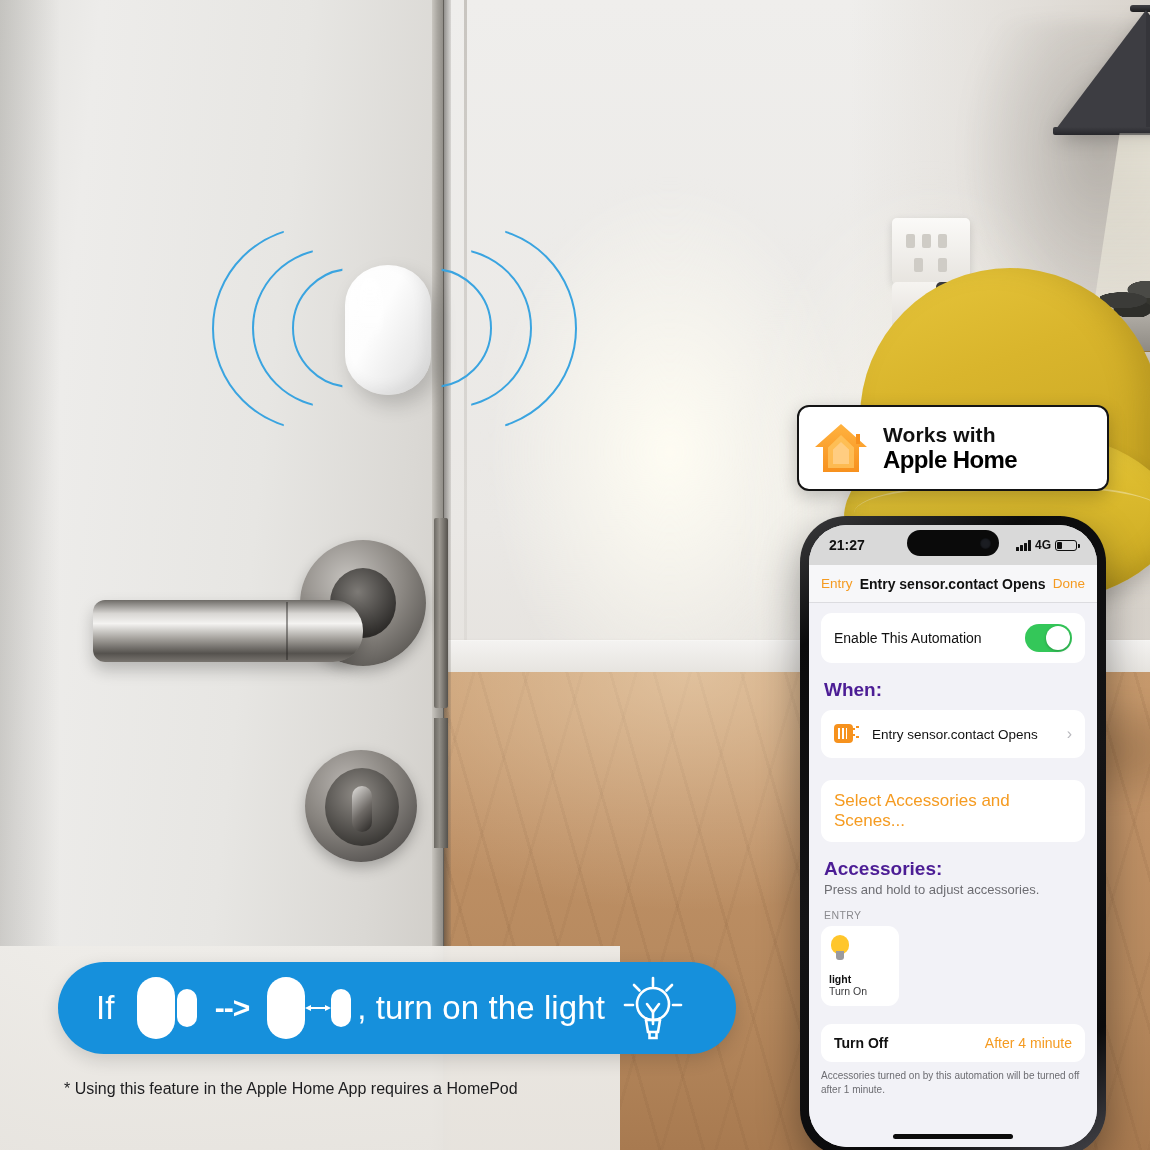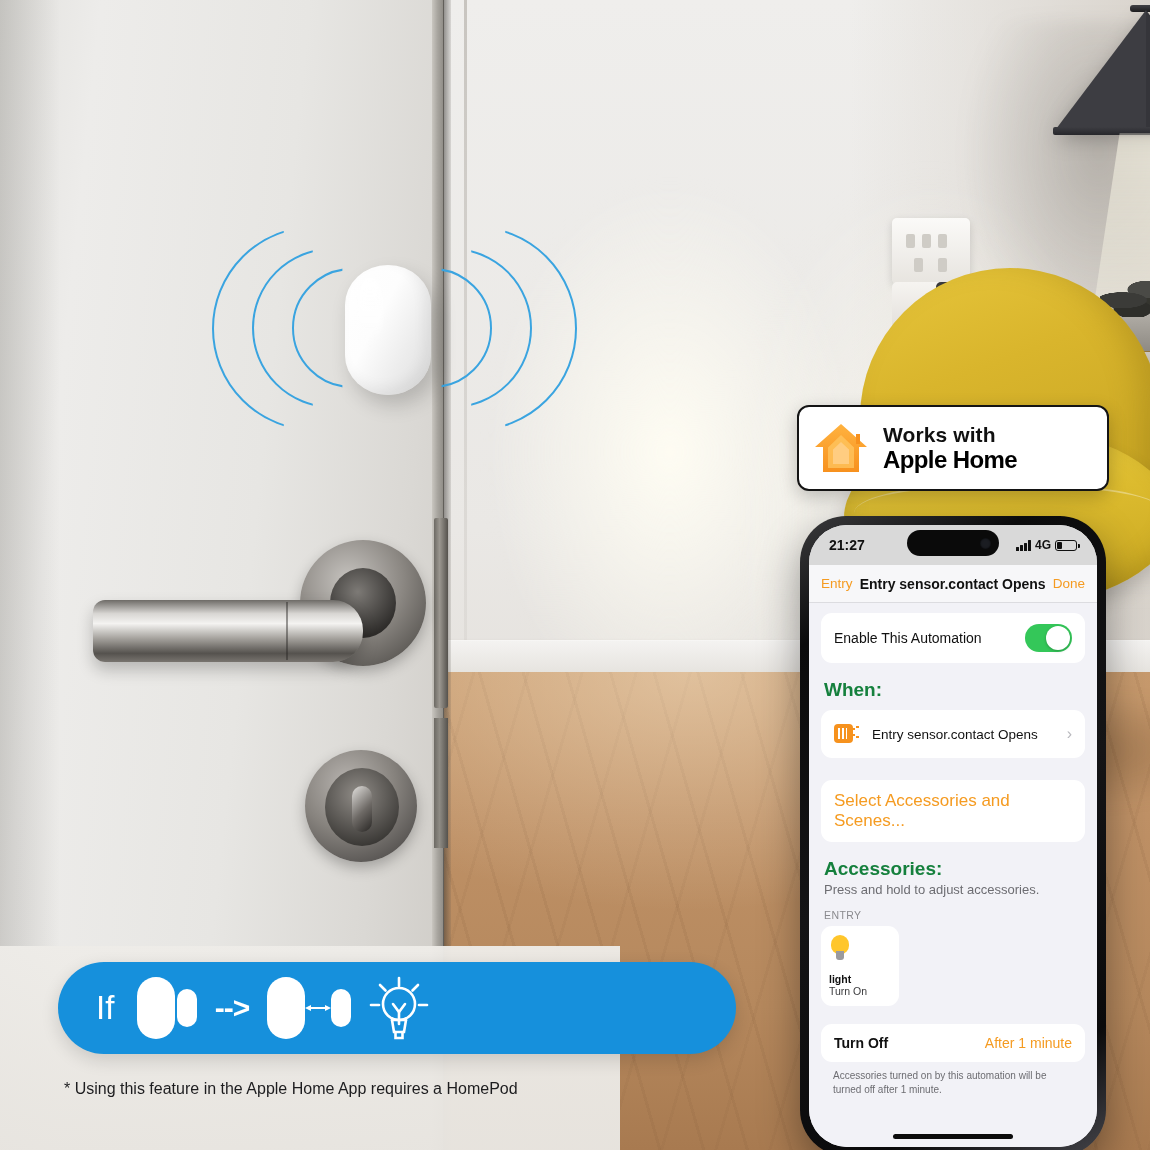--- a/index.html
+++ b/index.html
@@ -350,21 +350,21 @@
   .row-label { font-size: 14px; color: #111; }
   .toggle {
     width: 47px; height: 28px; border-radius: 14px; background: #34C759;
     position: relative; flex: none;
   }
   .toggle i {
     position: absolute; right: 2px; top: 2px; width: 24px; height: 24px;
     border-radius: 50%; background: #fff; box-shadow: 0 1px 3px rgba(0,0,0,.25);
     display: block;
   }
-  .sec-title { font-size: 19px; font-weight: 700; color: #15803d; margin: 16px 0 9px 3px; }
+  .sec-title { font-size: 19px; font-weight: 700; color: #4c1d95; margin: 16px 0 9px 3px; }
   .trigger-row { display: flex; align-items: center; gap: 12px; }
   .sensor-icon {
     width: 26px; height: 26px; flex: none; position: relative;
   }
   .sensor-icon .sq {
     position: absolute; left: 0; top: 3px; width: 19px; height: 19px;
     border-radius: 4px; background: #F6921E;
   }
   .sensor-icon .sq::before {
     content: ""; position: absolute; left: 4px; top: 4px;
@@ -404,21 +404,21 @@
     border-radius: 0 0 3px 3px; background: #9a9a9e;
   }
   .acc-name { font-size: 10.5px; font-weight: 700; color: #111; line-height: 1.15; }
   .acc-state { font-size: 10.5px; color: #3a3a3c; line-height: 1.15; }
 
   .bottom-card { margin-top: 18px; }
   .turnoff-row { display: flex; align-items: flex-start; justify-content: space-between; }
   .turnoff-label { font-size: 14px; font-weight: 600; color: #111; }
   .turnoff-val { font-size: 14px; color: #F59B21; }
   .foot-note {
-    font-size: 10px; color: #6d6d72; margin: 7px 12px 0; line-height: 1.35;
+    font-size: 10px; color: #6d6d72; margin: 7px 0 0; line-height: 1.35;
     position: relative;
   }
   .home-indicator {
     position: absolute; left: 50%; transform: translateX(-50%);
     bottom: 8px; width: 120px; height: 5px; border-radius: 3px; background: #0c0c0c;
   }
 
   
   .banner {
     position: absolute; left: 58px; top: 962px; width: 678px; height: 92px;
@@ -611,21 +611,21 @@
           </span>
           <span>
             <span class="acc-name" style="display:block">light</span>
             <span class="acc-state" style="display:block">Turn On</span>
           </span>
         </div>
 
 
         <div class="card bottom-card turnoff-row">
           <span class="turnoff-label">Turn Off</span>
-          <span class="turnoff-val">After 1 minute</span>
+          <span class="turnoff-val">After 4 minute</span>
         </div>
 
         <div class="foot-note">Accessories turned on by this automation will be turned off after 1 minute.</div>
 
         <div class="home-indicator"></div>
       </div>
     </div>
   </div>
 
   <div class="banner">
@@ -644,20 +644,21 @@
       <span class="mini-arrow">
         <svg width="26" height="12" viewBox="0 0 26 12">
           <line x1="3" y1="6" x2="23" y2="6" stroke="#fff" stroke-width="2"></line>
           <polygon points="0,6 6,3 6,9" fill="#fff"></polygon>
           <polygon points="26,6 20,3 20,9" fill="#fff"></polygon>
         </svg>
       </span>
       <span class="pill-small"></span>
     </span>
 
+    <span class="banner-text" style="margin-left:6px">, turn on the light</span>
 
     <span class="bulb-line">
       <svg width="64" height="72" viewBox="0 0 64 72">
         <g stroke="#ffffff" stroke-width="2.6" fill="none" stroke-linecap="round">
           <circle cx="32" cy="32" r="16"></circle>
           <path d="M32 6 L32 14"></path>
           <path d="M13 13 L18.5 18.5"></path>
           <path d="M51 13 L45.5 18.5"></path>
           <path d="M4 33 L12 33"></path>
           <path d="M60 33 L52 33"></path>

